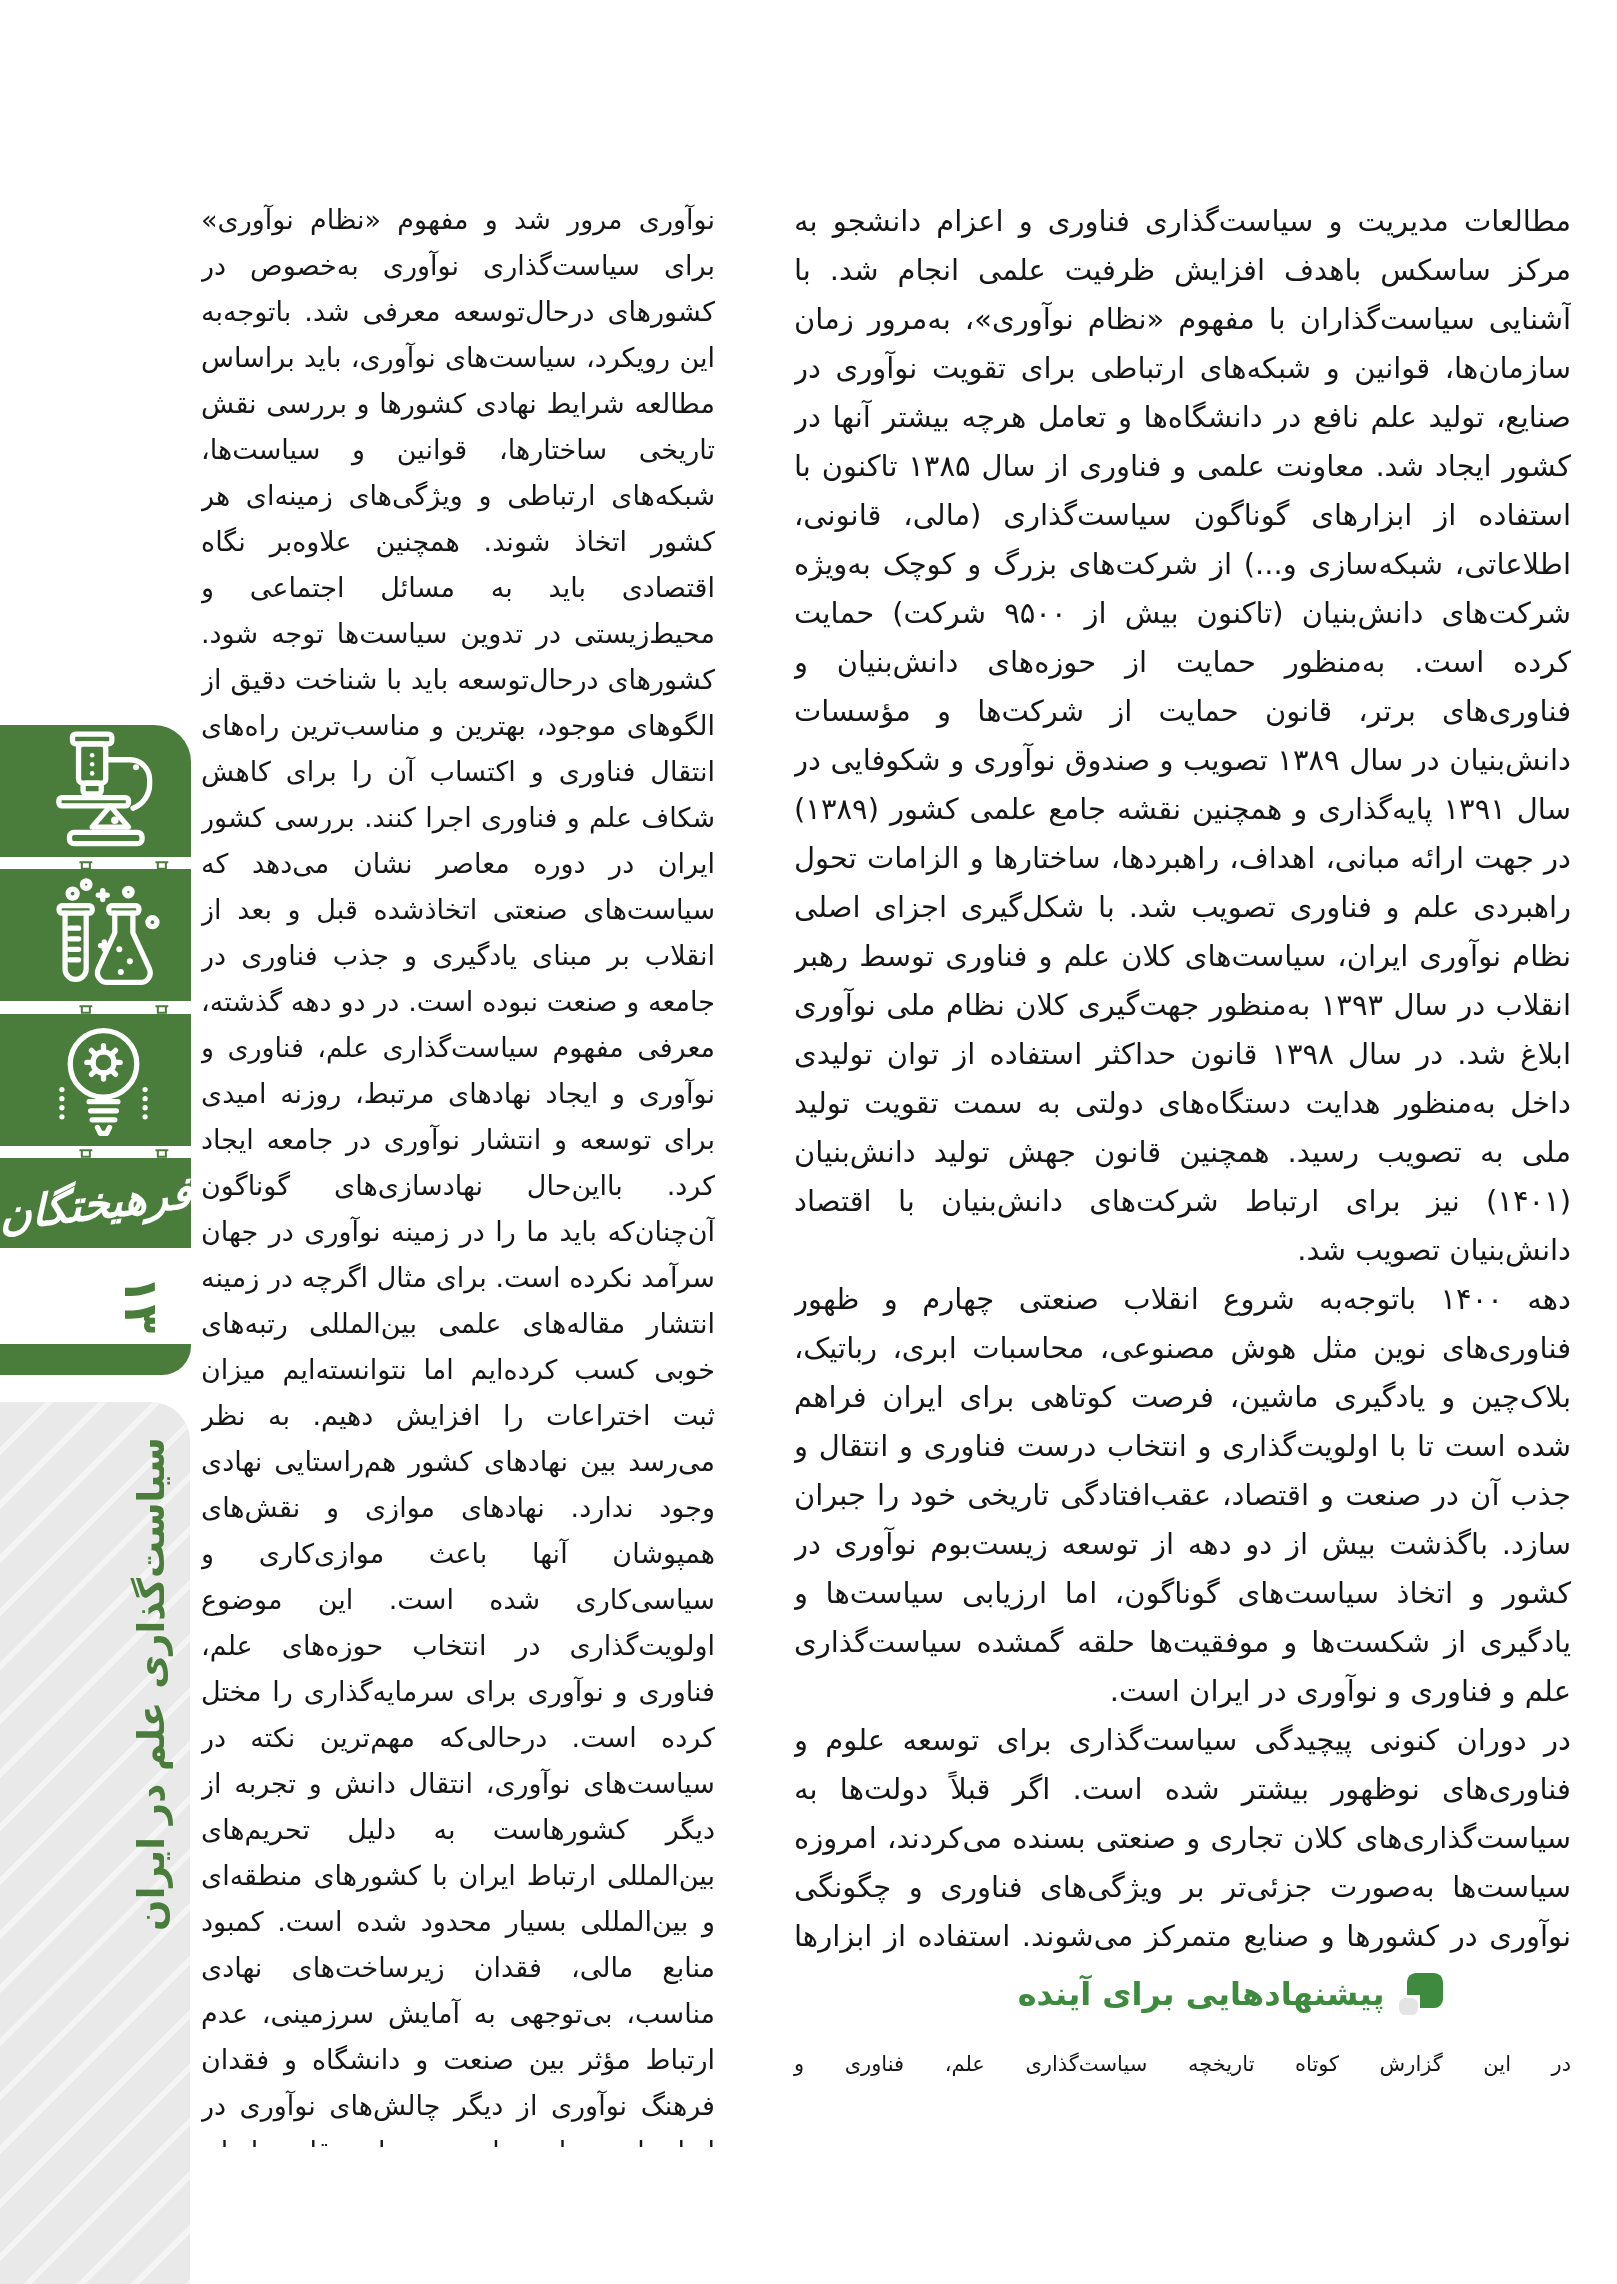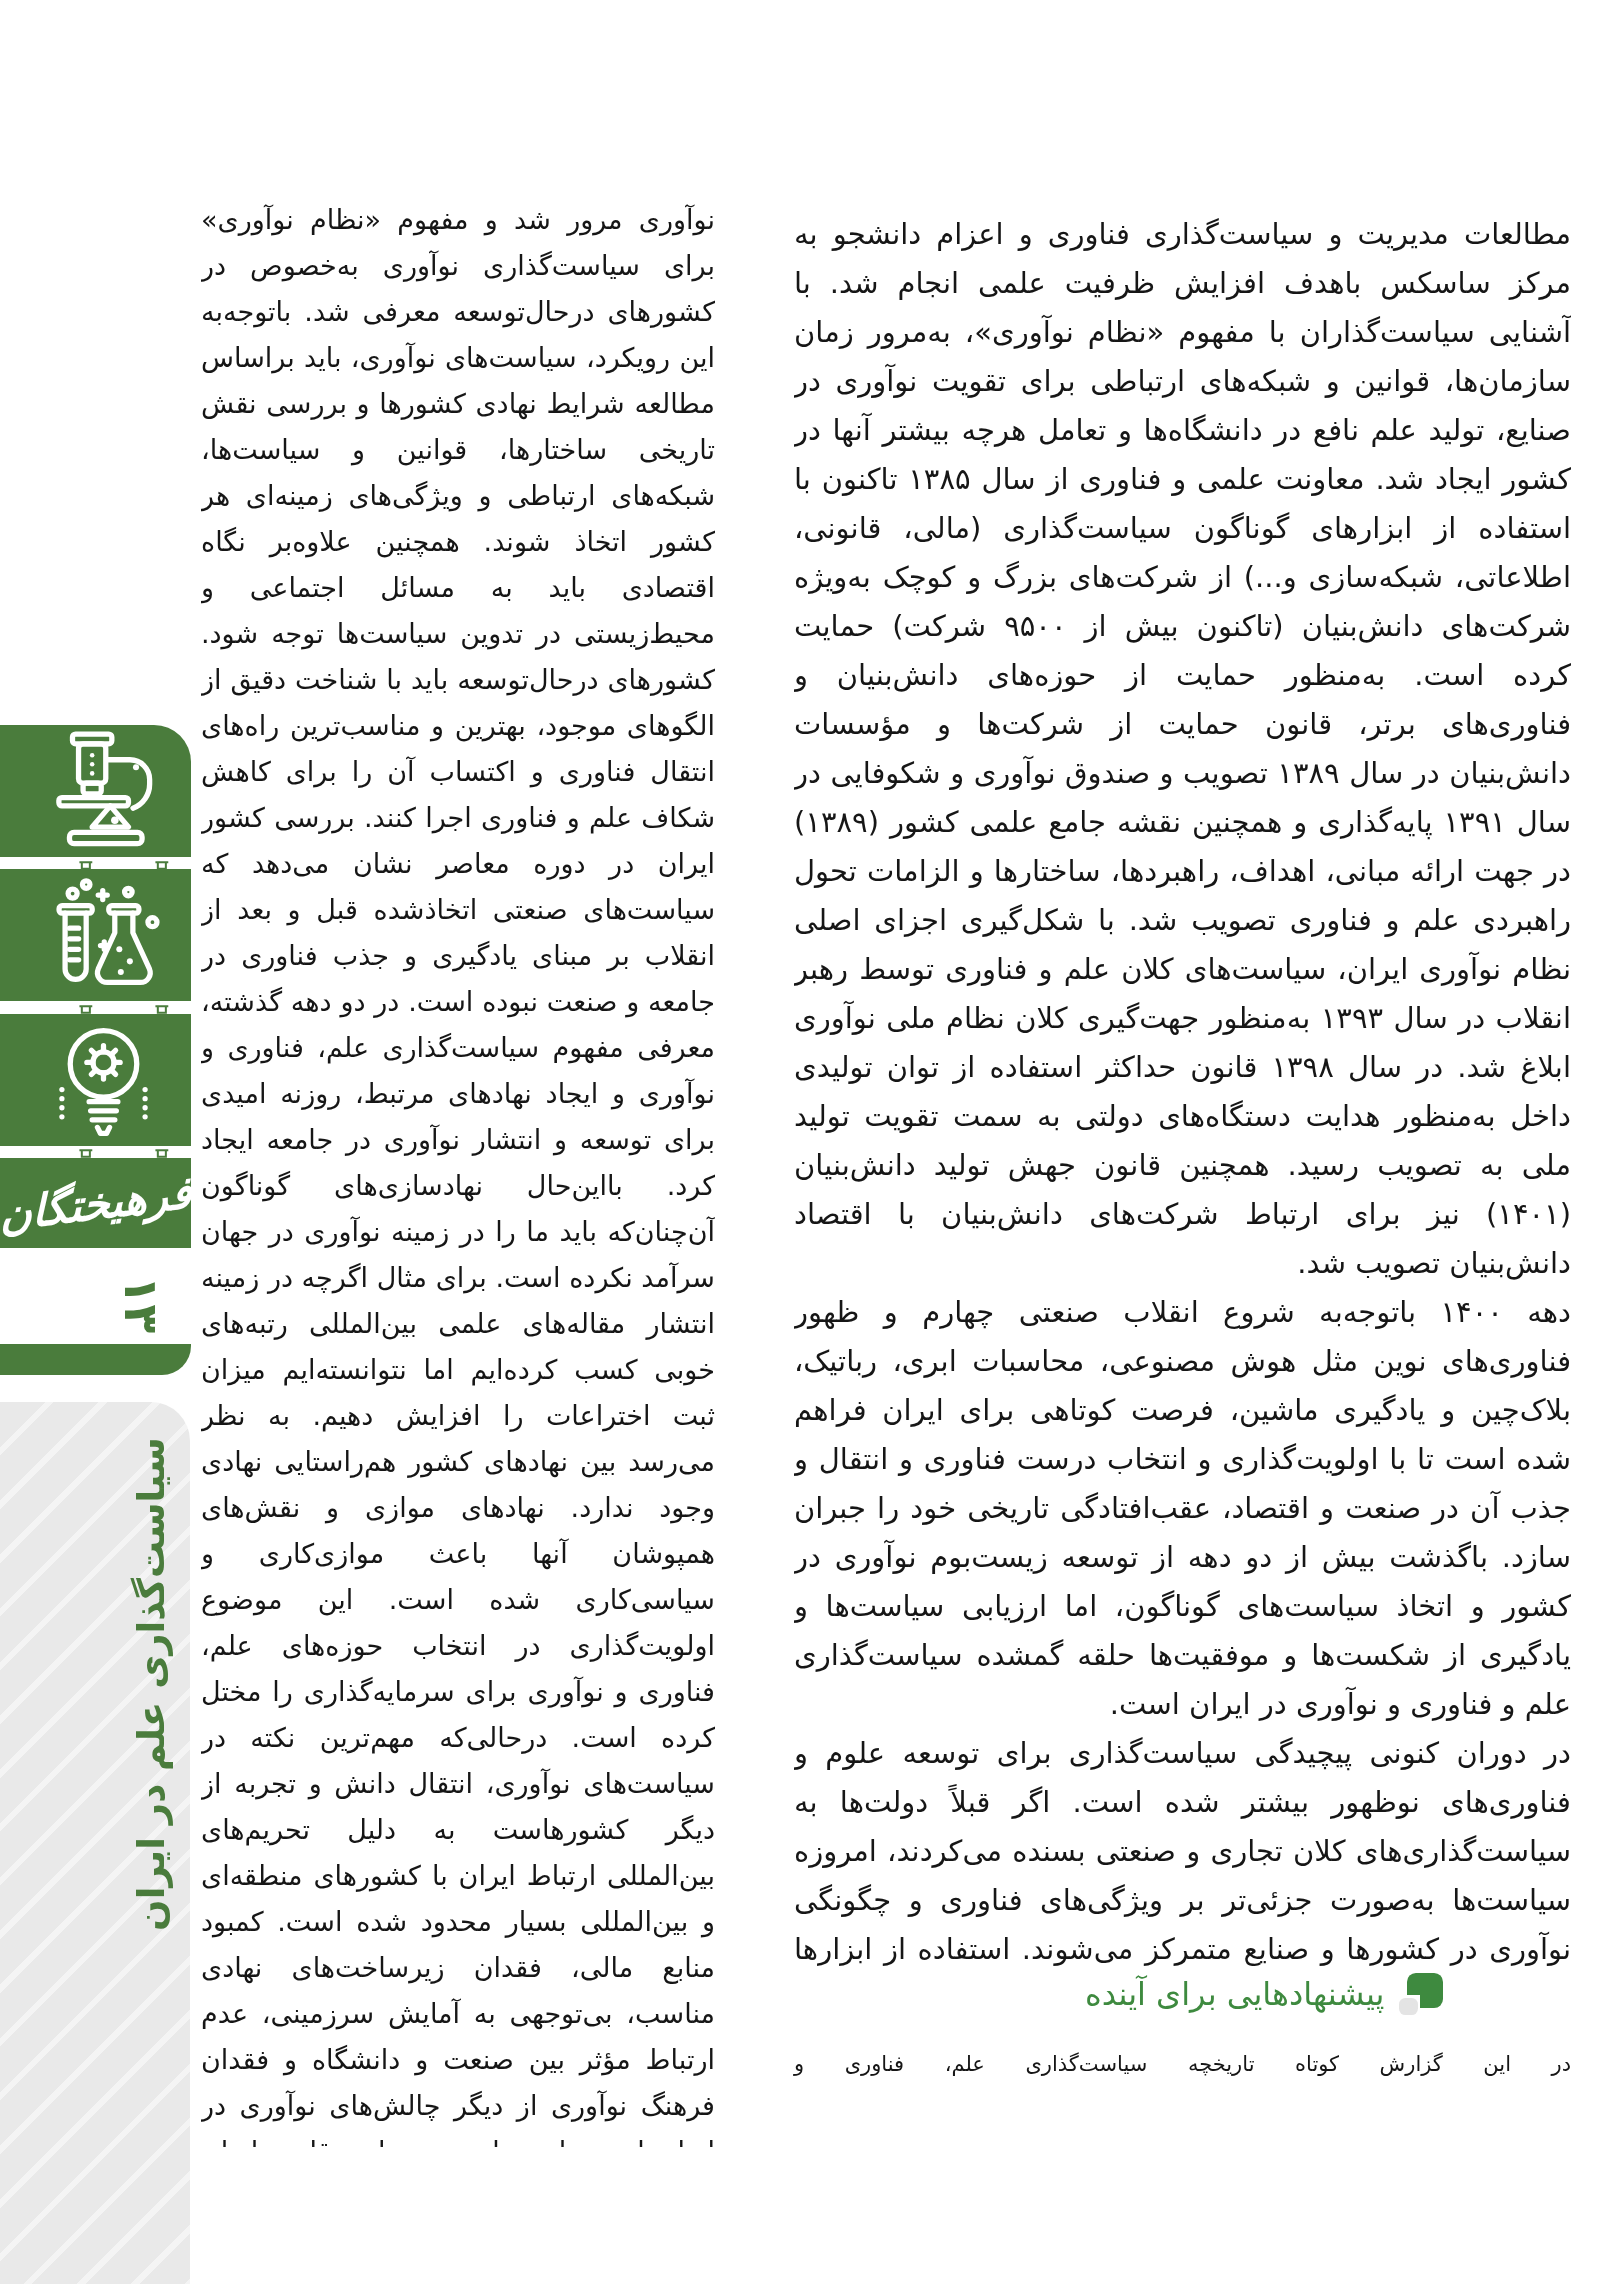--- a/index.html
+++ b/index.html
@@ -28,26 +28,26 @@
   .green-bar{position:absolute;left:0;top:1344px;width:191px;height:31px;background:var(--green);border-radius:0 0 29px 0}
   .gray-panel{position:absolute;left:0;top:1402px;width:190px;height:882px;background:var(--gray-panel);
         border-top-right-radius:39px;overflow:hidden;
         background-image:repeating-linear-gradient(135deg,transparent 0 32px,var(--stripe) 32px 38px)}
   .vtitle{position:absolute;top:35px;right:60px;transform:rotate(-90deg);transform-origin:top right;
         white-space:nowrap;direction:rtl;color:var(--green);font-size:37px;font-weight:bold}
 
   
   .col{position:absolute;direction:rtl;text-align:justify;color:var(--text);overflow:hidden}
   .col p{margin:0}
-  .col-right{left:794px;top:210px;width:777px;height:1768px;font-size:29px;line-height:49px}
+  .col-right{left:794px;top:197px;width:777px;height:1768px;font-size:29px;line-height:49px}
   .col-left{left:201px;top:197px;width:514px;height:1950px;font-size:27px;line-height:46px}
 
   .section-head{position:absolute;left:794px;top:1970px;width:649px;height:48px;direction:rtl;
         display:flex;align-items:center;gap:14.5px}
-  .section-head h2{color:var(--heading-green);font-size:32px;font-weight:normal}
+  .section-head h2{color:var(--heading-green);font-size:32px;font-weight:bold}
   .h-icon{position:relative;width:44px;height:42px;flex:0 0 44px}
   .h-icon .g{position:absolute;top:0;right:0;width:36px;height:35px;background:var(--heading-green);border-radius:8.9px}
   .h-icon .n{position:absolute;top:22px;right:22.6px;width:13.7px;height:13px;background:#fff}
   .h-icon .s{position:absolute;bottom:0;left:0;width:18.5px;height:17px;background:#e4e4e4;border-radius:6.4px}
 
   .section-lead{position:absolute;left:794px;top:2040px;width:777px;direction:rtl;color:var(--text);
         font-size:21px;line-height:49px;text-align:justify;text-align-last:justify}
 
   .icon-stroke{stroke:#fff;stroke-width:7;fill:none;stroke-linecap:round;stroke-linejoin:round}
   .icon-dot{fill:#fff;stroke:none}

